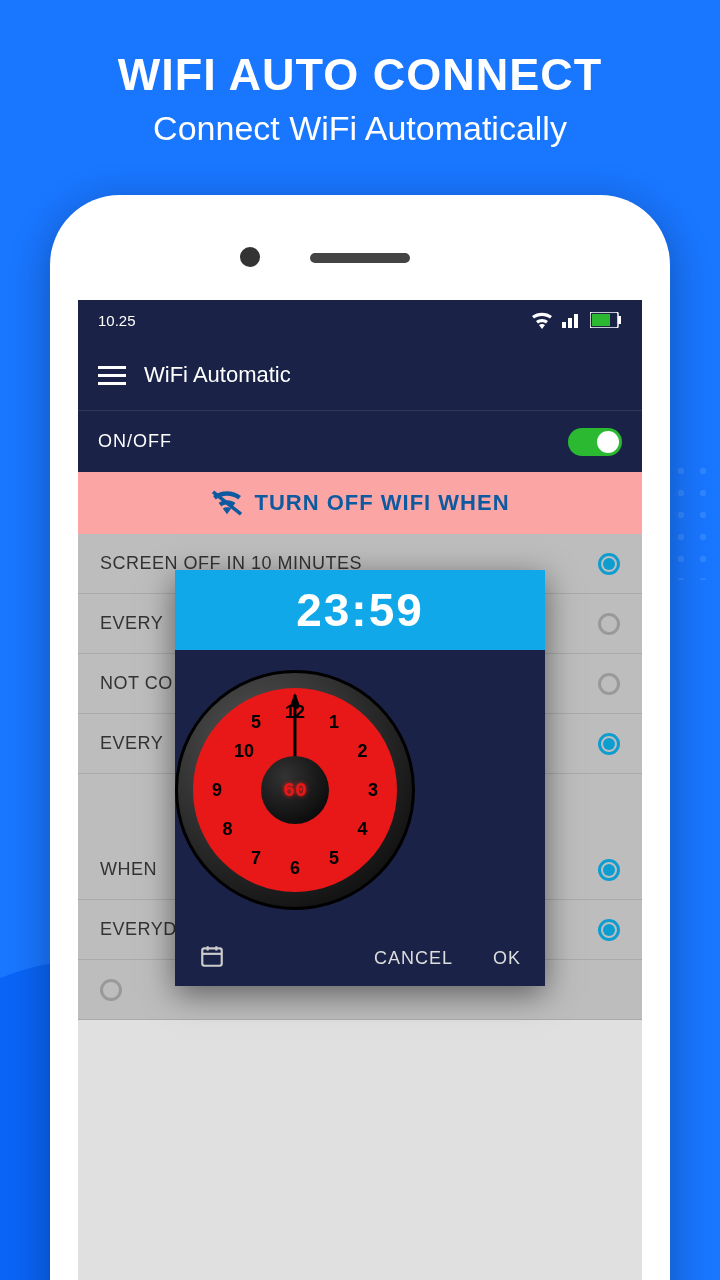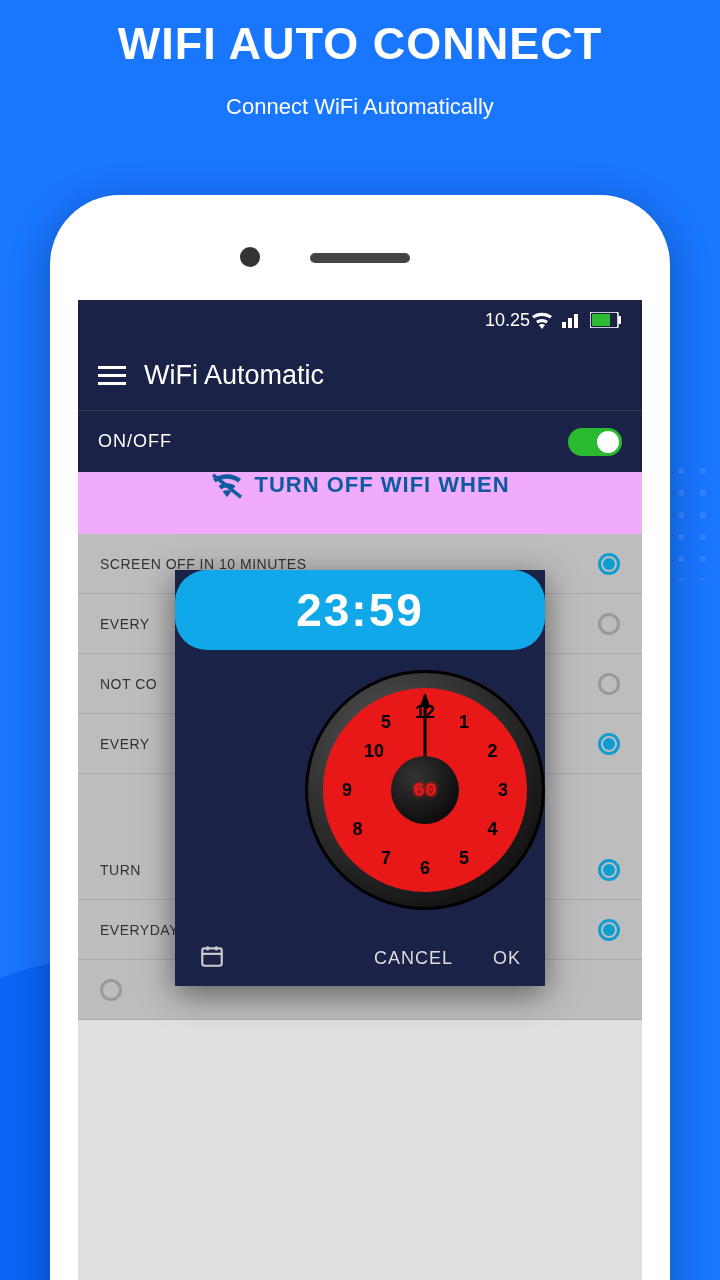--- a/index.html
+++ b/index.html
@@ -6,32 +6,32 @@
 body {
   width: 720px;
   height: 1280px;
   background: #1976ff;
   font-family: -apple-system, Arial, sans-serif;
   position: relative;
   overflow: hidden;
 }
 .hero {
   text-align: center;
-  padding: 18px 20px 20px;
+  padding: 49px 20px 20px;
   color: white;
 }
 .hero h1 {
   font-size: 45px;
   font-weight: 800;
   letter-spacing: 1px;
 }
 .hero p {
-  font-size: 22px;
+  font-size: 34px;
   font-weight: 400;
-  margin-top: 24px;
+  margin-top: 8px;
 }
 .phone {
   position: absolute;
   left: 50%;
   transform: translateX(-50%);
   top: 195px;
   width: 620px;
   height: 1200px;
   background: white;
   border-radius: 70px;
@@ -64,37 +64,37 @@
   bottom: 0;
   background: #e0e0e0;
   overflow: hidden;
 }
 .statusbar {
   height: 40px;
   background: #1a2347;
   color: white;
   display: flex;
   align-items: center;
-  justify-content: flex-end;
+  justify-content: space-between;
   padding: 0 20px;
-  font-size: 18px;
+  font-size: 15px;
 }
 .status-icons { display: flex; gap: 8px; align-items: center; }
 .appbar {
   height: 70px;
   background: #1a2347;
   color: white;
   display: flex;
   align-items: center;
   padding: 0 20px;
   gap: 18px;
 }
 .menu-icon { display: flex; flex-direction: column; gap: 5px; }
 .menu-icon span { width: 28px; height: 3px; background: white; }
-.appbar-title { font-size: 27px; font-weight: 400; }
+.appbar-title { font-size: 22px; font-weight: 400; }
 .onoff {
   height: 62px;
   background: #1a2347;
   color: white;
   display: flex;
   align-items: center;
   justify-content: space-between;
   padding: 0 20px;
   border-top: 1px solid rgba(255,255,255,0.1);
 }
@@ -111,22 +111,23 @@
   position: absolute;
   right: 3px;
   top: 3px;
   width: 22px;
   height: 22px;
   background: white;
   border-radius: 50%;
 }
 .section-header {
   height: 62px;
-  background: #f0abfc;
-  display: flex;
+  background: #fca5a5;
+  display: flex;
+  align-items: center;
   justify-content: center;
   gap: 10px;
 }
 .section-title {
   color: #0e5aa0;
   font-size: 22px;
   font-weight: 800;
   letter-spacing: 1px;
 }
 .list {
@@ -136,21 +137,21 @@
 .list-item {
   height: 60px;
   display: flex;
   align-items: center;
   justify-content: space-between;
   padding: 0 22px;
   border-bottom: 1px solid #aaa;
 }
 .list-label {
   color: #333;
-  font-size: 14px;
+  font-size: 18px;
   letter-spacing: 0.5px;
 }
 .radio {
   width: 22px;
   height: 22px;
   border: 3px solid #999;
   border-radius: 50%;
 }
 .radio.on {
   border-color: #0e9dd1;
@@ -173,35 +174,33 @@
   width: 370px;
   background: #1a2347;
   box-shadow: 0 8px 30px rgba(0,0,0,0.5);
 }
 .dialog-header {
   height: 80px;
   background: #10a8e8;
   display: flex;
   align-items: center;
   justify-content: center;
-  border-radius: 32px;
 }
 .dialog-time {
   color: white;
   font-size: 46px;
   font-weight: 800;
   letter-spacing: 2px;
 }
 .clock-wrap {
   height: 280px;
   display: flex;
   align-items: center;
-  justify-content: flex-end;
-  background: #1a2347;
-  padding-left: 28px;
+  justify-content: flex-start;
+  background: #1a2347;
 }
 .clock {
   width: 240px;
   height: 240px;
   position: relative;
 }
 .clock-outer {
   position: absolute;
   inset: 0;
   border-radius: 50%;
@@ -363,21 +362,21 @@
           <span class="radio"></span>
         </div>
         <div class="list-item">
           <span class="list-label">EVERY</span>
           <span class="radio on"></span>
         </div>
       </div>
     <div class="spacer"></div>
     <div class="list" id="list2">
         <div class="list-item">
-          <span class="list-label">TURN</span>
+          <span class="list-label">WHEN</span>
           <span class="radio on"></span>
         </div>
         <div class="list-item">
           <span class="list-label">EVERYDAY AT 04:00</span>
           <span class="radio on"></span>
         </div>
         <div class="list-item">
           <span class="radio"></span>
         </div>
       </div>

